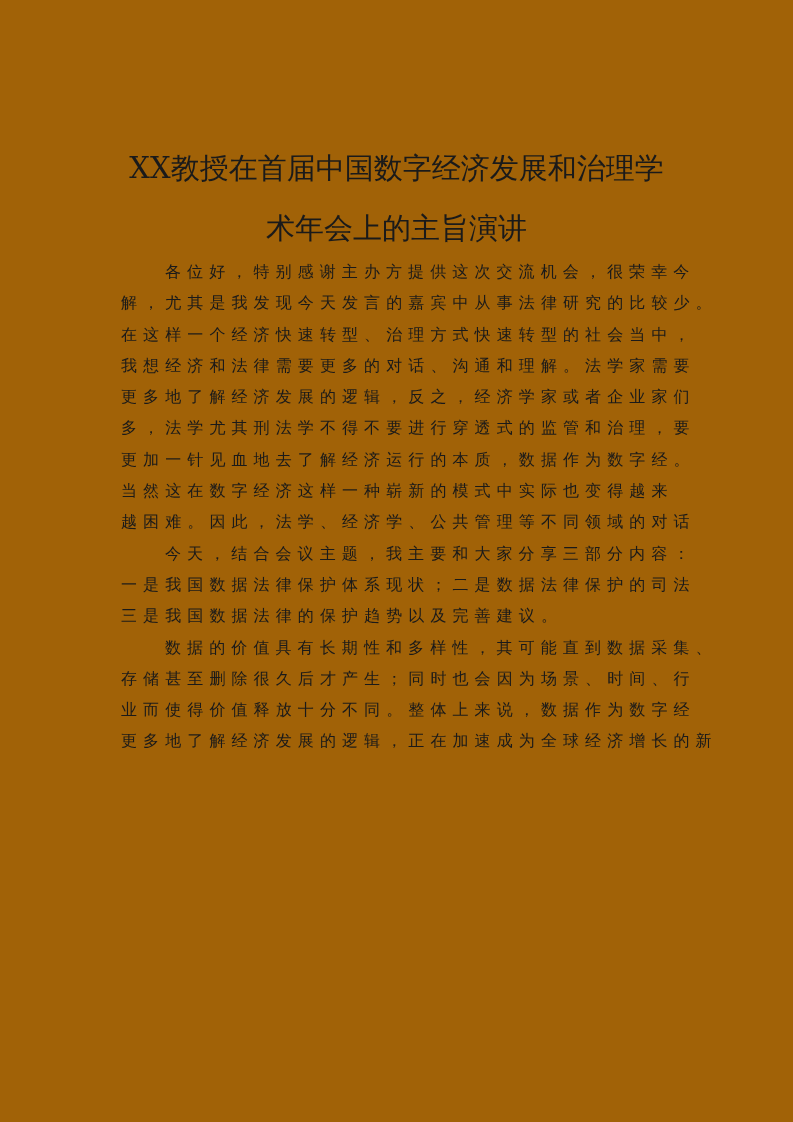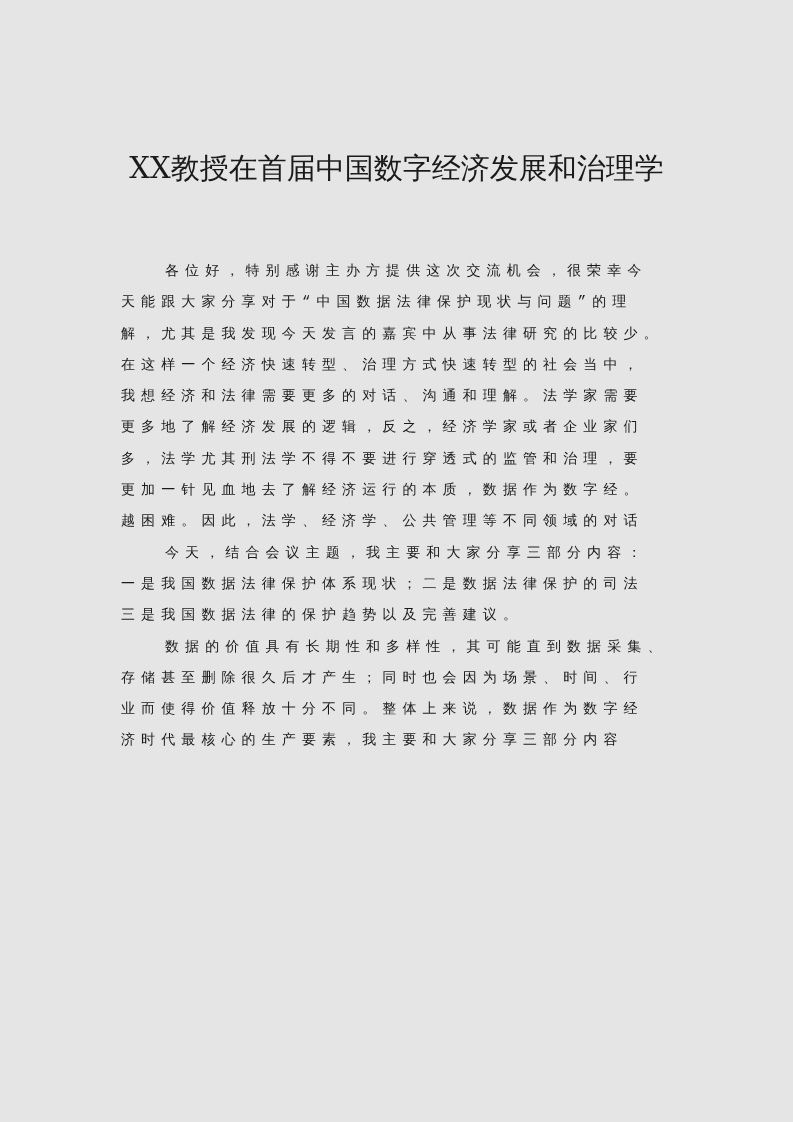--- a/index.html
+++ b/index.html
@@ -12,21 +12,21 @@
     height: 1122px;
     position: relative;
     overflow: hidden;
     color: #111111;
   }
   .page {
     position: absolute;
     left: 0; top: 0;
     width: 793px;
     height: 1122px;
-    background: #e5e5e5;
+    background: #a16207;
   }
   .title {
     position: absolute;
     left: 100px;
     width: 593px;
     top: 138px;
     text-align: center;
     font-family: "DejaVu Serif", "Liberation Serif", serif;
     font-size: 29px;
     line-height: 60px;
@@ -38,59 +38,60 @@
   .title .line { display: block; white-space: nowrap; }
   .body {
     position: absolute;
     left: 121px;
     top: 256px;
     width: 560px;
   }
   .line {
     display: block;
     white-space: nowrap;
-    font-family: Liberation Mono, monospace;
-    font-size: 14px;
+    font-family: Liberation Sans, sans-serif;
+    font-size: 16px;
     height: 31.3px;
     line-height: 31.3px;
     letter-spacing: 6.1px;
     color: #1a1a1a;
   }
   .indent { padding-left: 44px; }
 </style>
 </head>
 <body>
 
 <div class="page">
 
   <h1 class="title">
     <span class="line" style="font-family:'DejaVu Serif','Liberation Serif',serif;font-size:29px;letter-spacing:0;height:60px;line-height:60px;">XX教授在首届中国数字经济发展和治理学</span>
+    <span class="line" style="font-family:'DejaVu Serif','Liberation Serif',serif;font-size:29px;letter-spacing:0;height:60px;line-height:60px;">术年会上的主旨演讲</span>
   </h1>
 
   <div class="body">
 
     <div>
       <span class="line indent">各位好，特别感谢主办方提供这次交流机会，很荣幸今</span>
-      <span class="line">天能跟大家分享对于“中国数据法律保护现状与问题”的理</span>
       <span class="line">解，尤其是我发现今天发言的嘉宾中从事法律研究的比较少。</span>
       <span class="line">在这样一个经济快速转型、治理方式快速转型的社会当中，</span>
       <span class="line">我想经济和法律需要更多的对话、沟通和理解。法学家需要</span>
       <span class="line">更多地了解经济发展的逻辑，反之，经济学家或者企业家们</span>
       <span class="line">多，法学尤其刑法学不得不要进行穿透式的监管和治理，要</span>
       <span class="line">更加一针见血地去了解经济运行的本质，数据作为数字经。</span>
+      <span class="line">当然这在数字经济这样一种崭新的模式中实际也变得越来</span>
       <span class="line">越困难。因此，法学、经济学、公共管理等不同领域的对话</span>
     </div>
 
     <div>
       <span class="line indent">今天，结合会议主题，我主要和大家分享三部分内容：</span>
       <span class="line">一是我国数据法律保护体系现状；二是数据法律保护的司法</span>
       <span class="line">三是我国数据法律的保护趋势以及完善建议。</span>
     </div>
 
     <div>
       <span class="line indent">数据的价值具有长期性和多样性，其可能直到数据采集、</span>
       <span class="line">存储甚至删除很久后才产生；同时也会因为场景、时间、行</span>
       <span class="line">业而使得价值释放十分不同。整体上来说，数据作为数字经</span>
-      <span class="line">济时代最核心的生产要素，我主要和大家分享三部分内容</span>
+      <span class="line">更多地了解经济发展的逻辑，正在加速成为全球经济增长的新</span>
     </div>
 
   </div>
 </div>
 
 </body></html>

